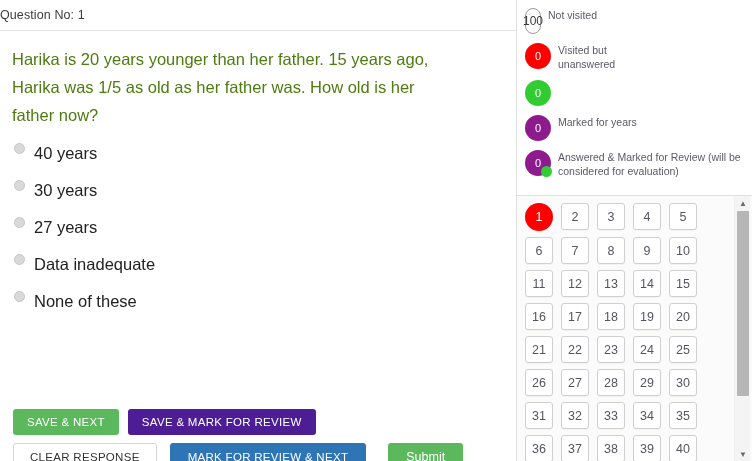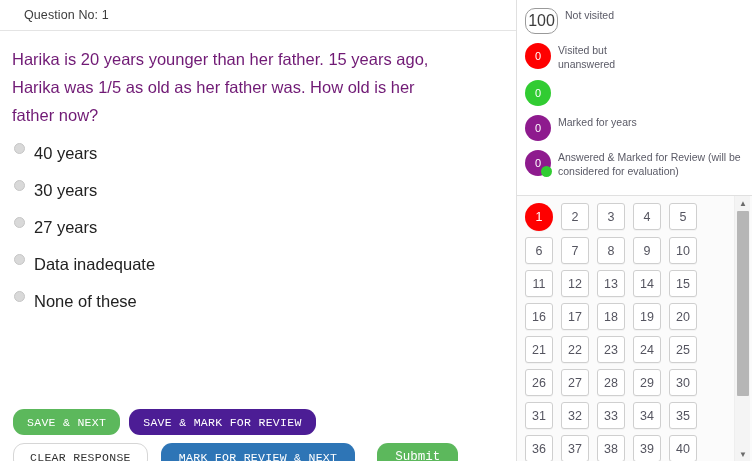--- a/index.html
+++ b/index.html
@@ -15,34 +15,34 @@
   .left-panel {
     width: 516px; height: 461px;
     background: #ffffff;
     position: relative;
     display: flex; flex-direction: column;
   }
   .q-header {
     height: 31px;
     border-bottom: 1px solid #e4e4e4;
     display: flex; align-items: center;
-    padding-left: 24px;
+    padding-left: 0;
     flex: 0 0 auto;
   }
   .q-header-text {
     font-size: 12.5px;
     color: #3c3c3c;
     letter-spacing: 0.1px;
   }
   .q-body { flex: 1 1 auto; position: relative; padding: 0 12px; }
   .q-text {
     margin-top: 14px;
     font-size: 16.5px;
     line-height: 28px;
-    color: #701a75;
+    color: #4d7c0f;
     max-width: 440px;
     font-family: "Liberation Sans", sans-serif;
   }
   .options { margin-top: 14px; }
   .option-row {
     display: flex; align-items: flex-start;
     height: 37px;
     padding-left: 2px;
   }
   .radio {
@@ -58,24 +58,24 @@
     color: #222222;
     line-height: 20px;
   }
 
   
   .btn-area { position: absolute; left: 13px; top: 378px; }
   .btn-row { display: flex; align-items: center; }
   .btn-row + .btn-row { margin-top: 8px; }
   .btn {
     border: none;
-    border-radius: 11px;
+    border-radius: 3px;
     color: #ffffff;
     font-size: 11.5px;
-    font-family: Liberation Mono, monospace;
+    font-family: Liberation Sans, sans-serif;
     letter-spacing: 0.3px;
     cursor: pointer;
     height: 26px;
     padding: 0 14px;
     display: inline-flex; align-items: center; justify-content: center;
     white-space: nowrap;
   }
   .btn-save { background: #5cb85c; }
   .btn-savemark { background: #4c1d95; margin-left: 9px; }
   .btn-clear {
@@ -129,22 +129,22 @@
     font-size: 11px;
     color: #ffffff;
     position: relative;
     margin-right: 7px;
   }
   .legend-badge.square {
     border-radius: 10px;
     background: #ffffff;
     border: 1px solid #9a9a9a;
     color: #3c3c3c;
-    width: 33px;
-    font-size: 16px;
+    width: 16px;
+    font-size: 12px;
   }
   .legend-badge.circle { border-radius: 50%; }
   .badge-red { background: #fe0000; }
   .badge-green { background: #31cc32; }
   .badge-purple { background: #8e1b8e; }
   .legend-badge .sub-dot {
     position: absolute;
     right: -1px; bottom: -1px;
     width: 11px; height: 11px;
     border-radius: 50%;

